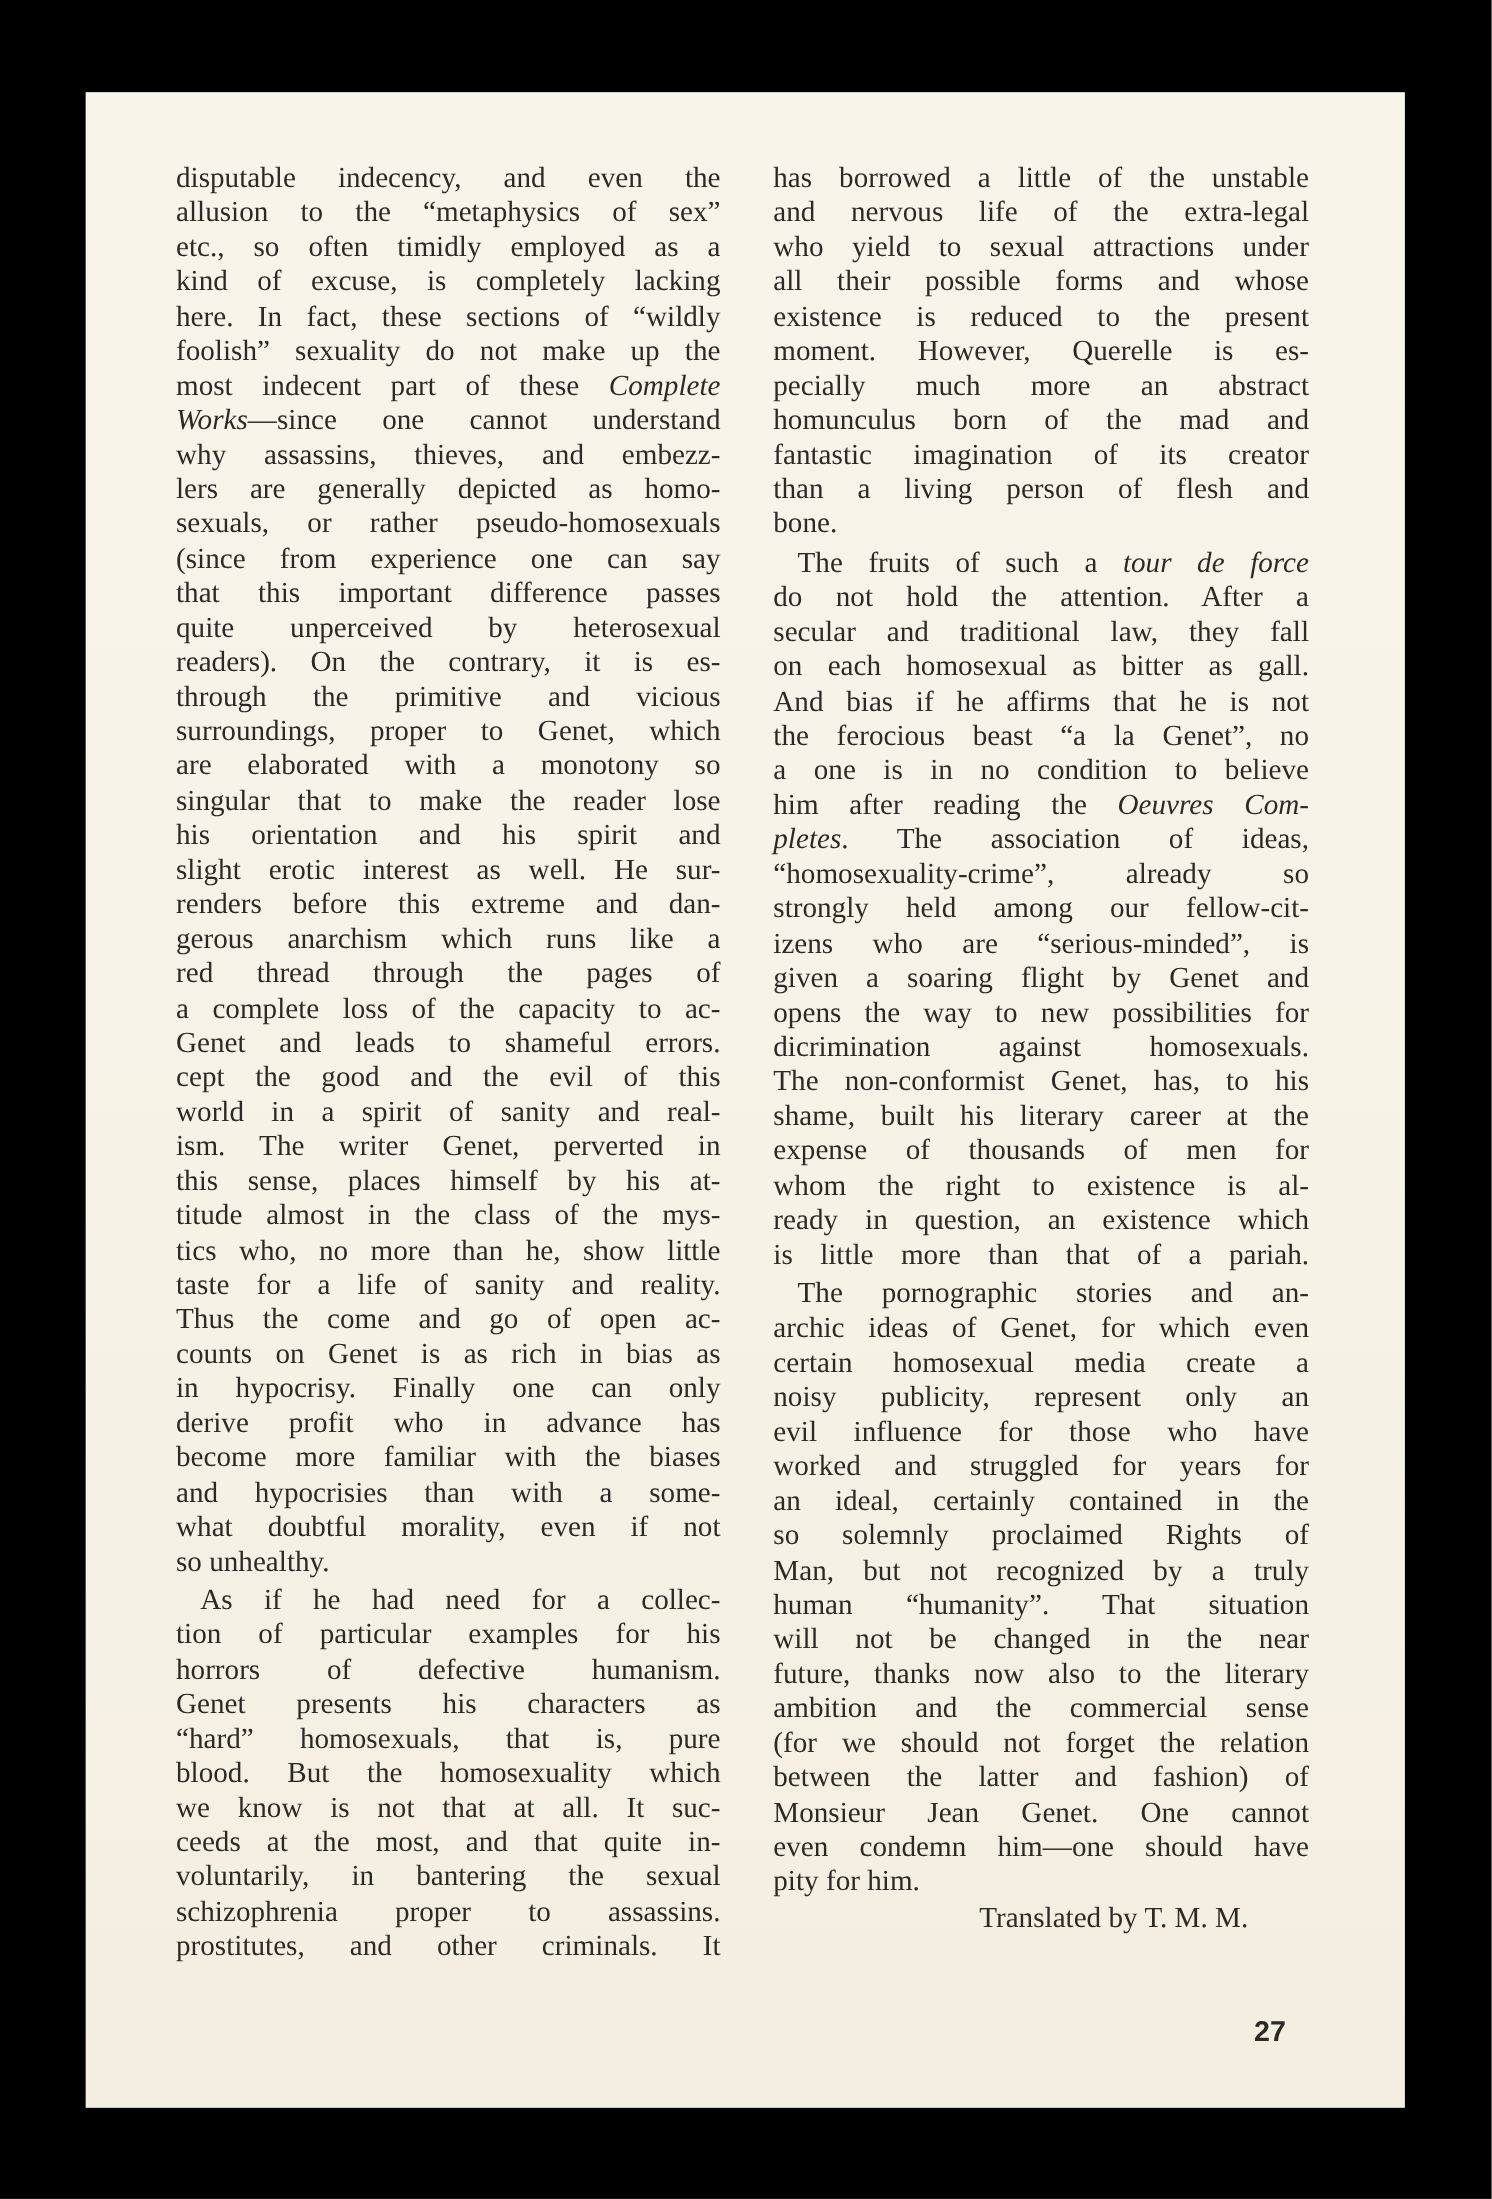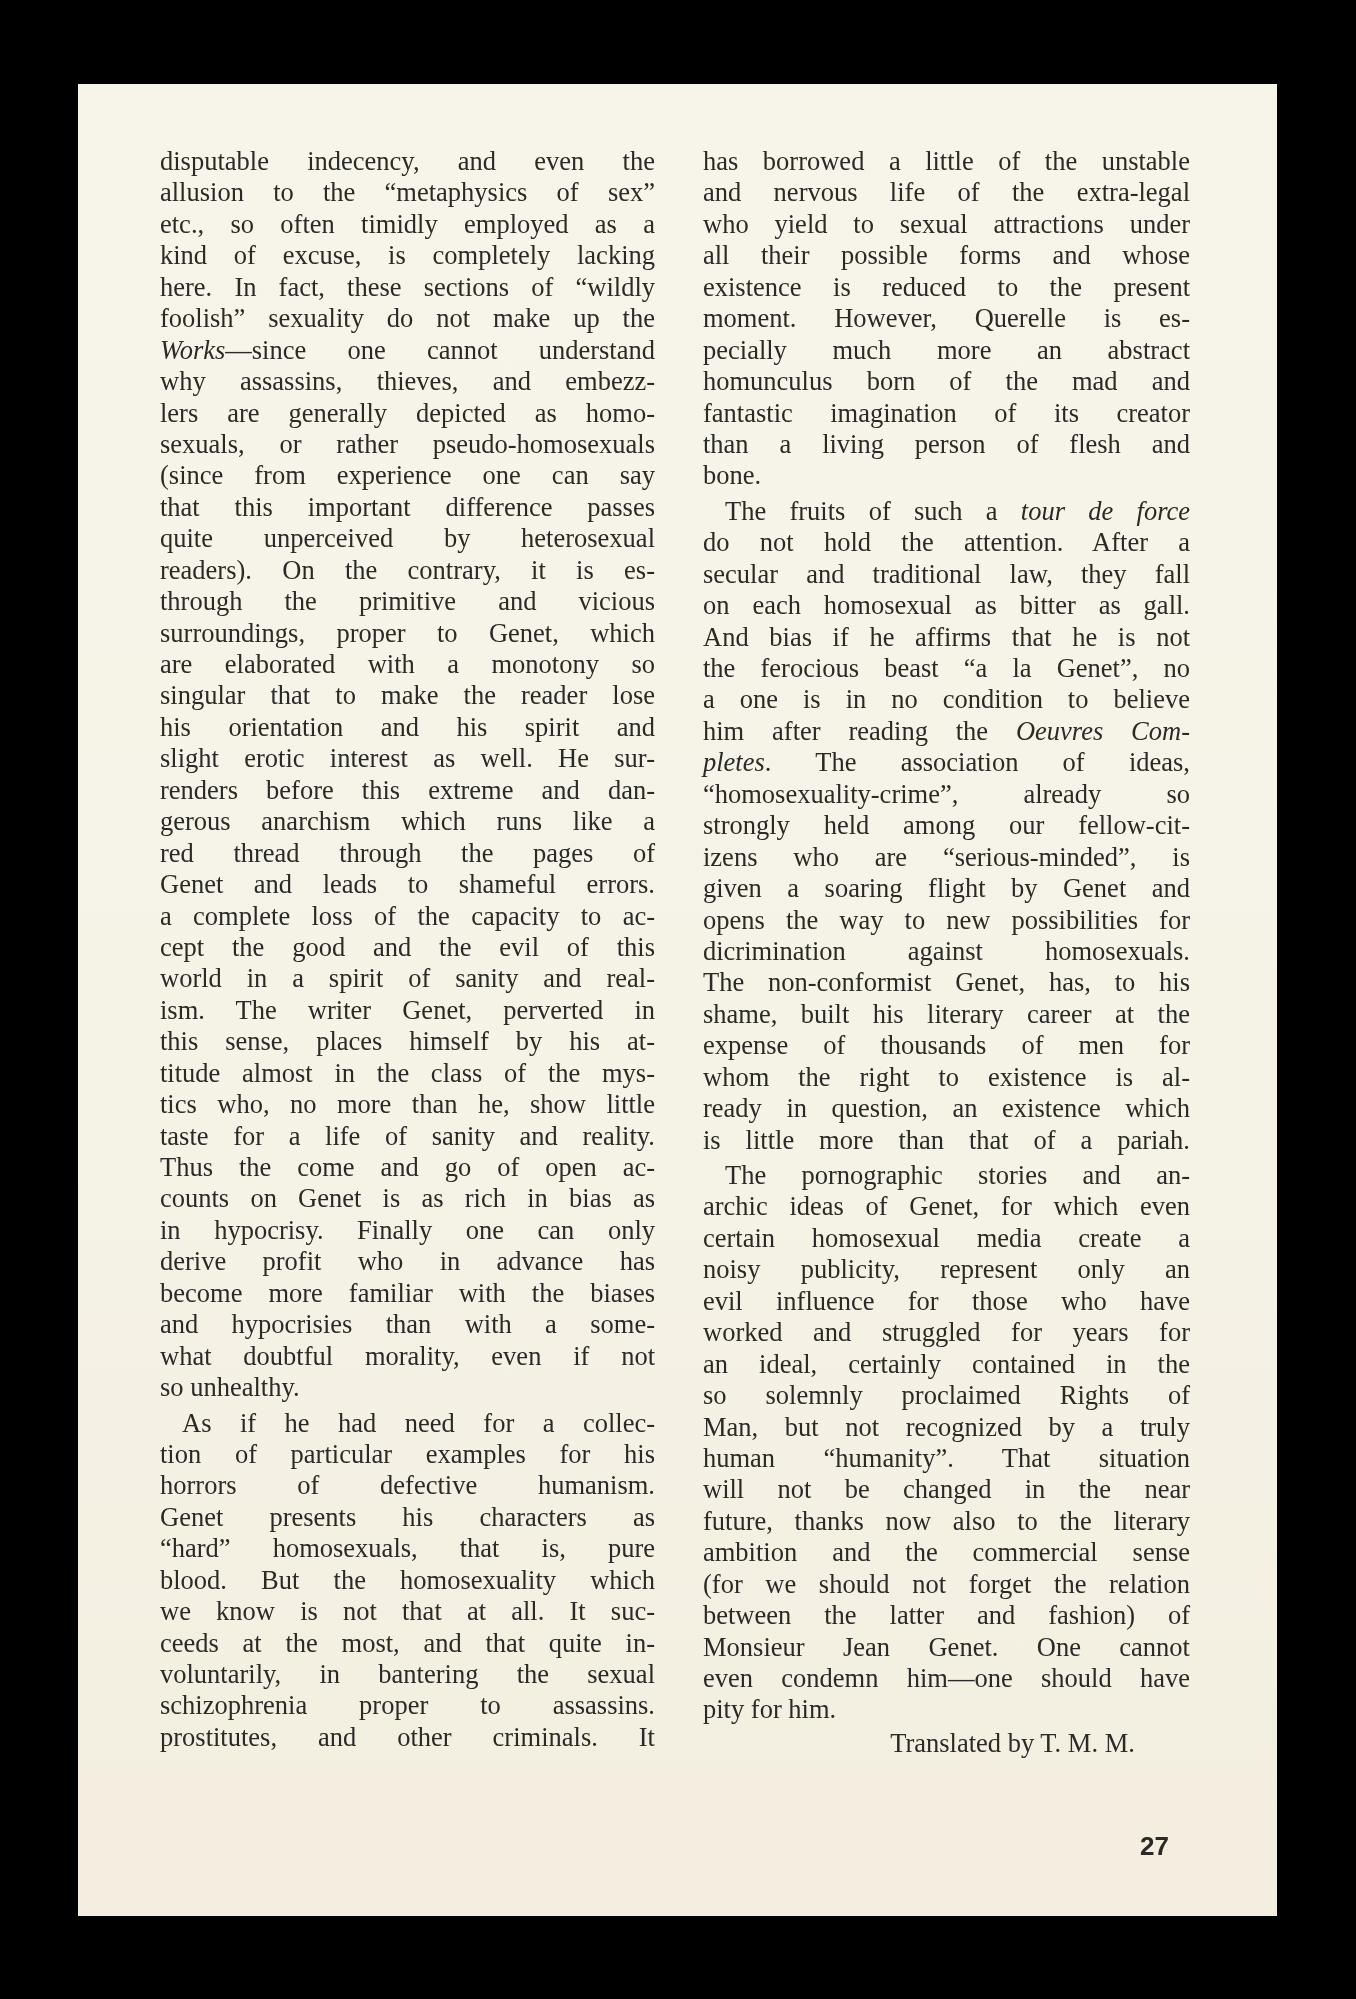--- a/index.html
+++ b/index.html
@@ -61,39 +61,40 @@
 
 <div class="page">
   <div class="column col-left">
       <div class="para">
         <span class="line">disputable indecency, and even the</span>
         <span class="line">allusion to the “metaphysics of sex”</span>
         <span class="line">etc., so often timidly employed as a</span>
         <span class="line">kind of excuse, is completely lacking</span>
         <span class="line">here. In fact, these sections of “wildly</span>
         <span class="line">foolish” sexuality do not make up the</span>
+        <span class="line">most indecent part of these <span class="it">Complete</span></span>
         <span class="line"><span class="it">Works</span>—since one cannot understand</span>
         <span class="line">why assassins, thieves, and embezz-</span>
         <span class="line">lers are generally depicted as homo-</span>
         <span class="line">sexuals, or rather pseudo-homosexuals</span>
         <span class="line">(since from experience one can say</span>
         <span class="line">that this important difference passes</span>
         <span class="line">quite unperceived by heterosexual</span>
         <span class="line">readers). On the contrary, it is es-</span>
         <span class="line">through the primitive and vicious</span>
         <span class="line">surroundings, proper to Genet, which</span>
         <span class="line">are elaborated with a monotony so</span>
         <span class="line">singular that to make the reader lose</span>
         <span class="line">his orientation and his spirit and</span>
         <span class="line">slight erotic interest as well. He sur-</span>
         <span class="line">renders before this extreme and dan-</span>
         <span class="line">gerous anarchism which runs like a</span>
         <span class="line">red thread through the pages of</span>
+        <span class="line">a complete loss of the capacity to ac-</span>
         <span class="line">Genet and leads to shameful errors.</span>
-        <span class="line">a complete loss of the capacity to ac-</span>
         <span class="line">cept the good and the evil of this</span>
         <span class="line">world in a spirit of sanity and real-</span>
         <span class="line">ism. The writer Genet, perverted in</span>
         <span class="line">this sense, places himself by his at-</span>
         <span class="line">titude almost in the class of the mys-</span>
         <span class="line">tics who, no more than he, show little</span>
         <span class="line">taste for a life of sanity and reality.</span>
         <span class="line">Thus the come and go of open ac-</span>
         <span class="line">counts on Genet is as rich in bias as</span>
         <span class="line">in hypocrisy. Finally one can only</span>

